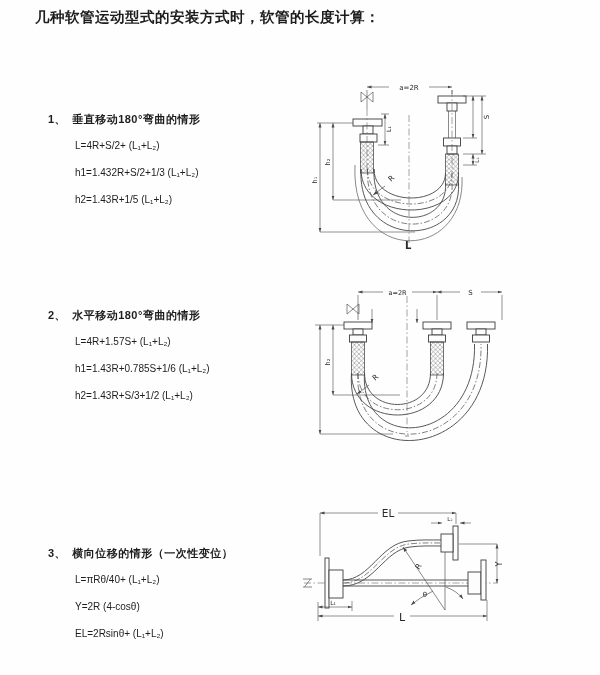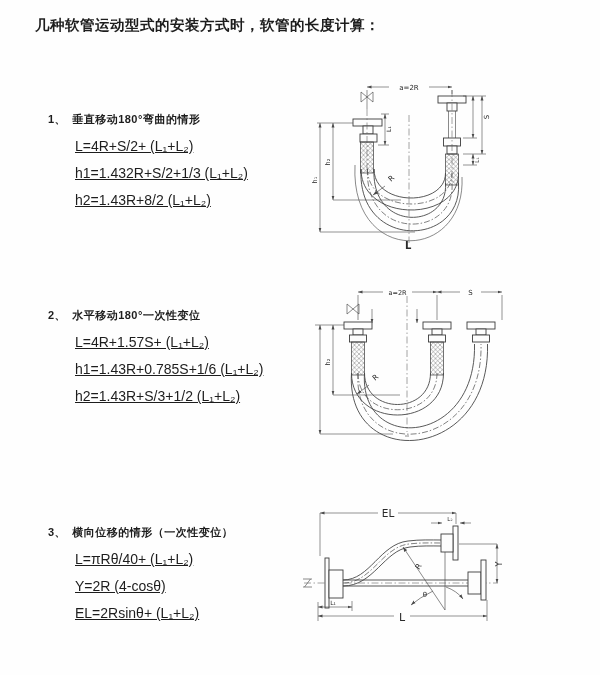--- a/index.html
+++ b/index.html
@@ -1,25 +1,25 @@
 <!DOCTYPE html>
 <html><head>
 <meta charset="utf-8">
 <style>
   html,body{margin:0;padding:0;background:#ffffff;}
   .page{position:relative;width:600px;height:675px;background:#fefefe;overflow:hidden;
         font-family:"Liberation Sans","DejaVu Sans",sans-serif;color:#1d1d1d;}
-  .title{position:absolute;left:35px;top:16px;font-size:14.5px;font-weight:bold;
+  .title{position:absolute;left:35px;top:8px;font-size:14.5px;font-weight:bold;
          letter-spacing:0.5px;white-space:nowrap;}
   .sec{position:absolute;}
   .sec-head{font-size:11px;font-weight:bold;white-space:nowrap;letter-spacing:0.5px;}
   .sec-num{margin-right:6px;}
   .formulas{margin:9px 0 0 27px;}
-  .formula{font-size:14px;height:27px;line-height:20px;white-space:nowrap;
-           font-family:"Liberation Sans","DejaVu Sans",sans-serif;text-decoration:underline;}
+  .formula{font-size:10px;height:27px;line-height:20px;white-space:nowrap;
+           font-family:"Liberation Sans","DejaVu Sans",sans-serif;}
   svg.diagram{position:absolute;overflow:visible;}
   svg text{font-family:"DejaVu Sans",sans-serif;fill:#2a2a2a;}
   .ln  {stroke:#464646;stroke-width:0.9;fill:none;}
   .thin{stroke:#4a4a4a;stroke-width:0.65;fill:none;}
   .dim {stroke:#4a4a4a;stroke-width:0.6;fill:none;}
   .cl  {stroke:#5a5a5a;stroke-width:0.55;fill:none;stroke-dasharray:7 2.5 1.5 2.5;}
   .hdash{stroke:#4a4a4a;stroke-width:0.7;fill:none;stroke-dasharray:6 2 1.5 2;}
   .fit {fill:#fdfdfd;stroke:#3c3c3c;stroke-width:0.9;}
 </style>
 </head>
@@ -29,21 +29,21 @@
 
   <div class="title">几种软管运动型式的安装方式时，软管的长度计算：</div>
 
   <div class="sec" style="left:48px;top:112px;">
     <div class="sec-head">
       <span class="sec-num">1、</span><span>垂直移动180°弯曲的情形</span>
     </div>
     <div class="formulas">
       <div class="formula">L=4R+S/2+ (L₁+L₂)</div>
       <div class="formula">h1=1.432R+S/2+1/3 (L₁+L₂)</div>
-      <div class="formula">h2=1.43R+8/2 (L₁+L₂)</div>
+      <div class="formula">h2=1.43R+1/5 (L₁+L₂)</div>
     </div>
   </div>
 
   <svg class="diagram" style="left:305px;top:65px;" width="290" height="195" viewBox="0 0 290 195">
     <defs>
       <marker id="m1" markerWidth="8" markerHeight="7" refX="7.5" refY="3.5" orient="auto-start-reverse">
         <path d="M0,1 L7.5,3.5 L0,6 Z" fill="#4a4a4a"></path>
       </marker>
       <pattern id="p1" width="4.5" height="4.5" patternUnits="userSpaceOnUse">
         <path d="M0,4.5 L4.5,0 M0,0 L4.5,4.5" stroke="#6a6a6a" stroke-width="0.45"></path>
@@ -125,21 +125,21 @@
     </g>
 
     <g>
       <path class="cl" d="M104,50 V178"></path>
       <text x="100" y="184" font-size="10" font-weight="bold">L</text>
     </g>
   </svg>
 
   <div class="sec" style="left:48px;top:308px;">
     <div class="sec-head">
-      <span class="sec-num">2、</span><span>水平移动180°一次性变位</span>
+      <span class="sec-num">2、</span><span>水平移动180°弯曲的情形</span>
     </div>
     <div class="formulas">
       <div class="formula">L=4R+1.57S+ (L₁+L₂)</div>
       <div class="formula">h1=1.43R+0.785S+1/6 (L₁+L₂)</div>
       <div class="formula">h2=1.43R+S/3+1/2 (L₁+L₂)</div>
     </div>
   </div>
 
   <svg class="diagram" style="left:305px;top:282px;" width="290" height="175" viewBox="0 0 290 175">
     <defs>
@@ -211,21 +211,21 @@
       <path class="hdash" d="M53,91 C47,181 179,172 176,62"></path>
       <path class="thin" d="M100,154 H104"></path>
     </g>
 
     <g>
       <path class="thin" d="M64,103 L52,112" marker-end="url(#m2)"></path>
       <text font-size="7.5" transform="rotate(-40 70 99)" x="70" y="99">R</text>
     </g>
   </svg>
 
-  <div class="sec" style="left:48px;top:525px;">
+  <div class="sec" style="left:48px;top:546px;">
     <div class="sec-head">
       <span class="sec-num">3、</span><span>横向位移的情形（一次性变位）</span>
     </div>
     <div class="formulas">
       <div class="formula">L=πRθ/40+ (L₁+L₂)</div>
       <div class="formula">Y=2R (4-cosθ)</div>
       <div class="formula">EL=2Rsinθ+ (L₁+L₂)</div>
     </div>
   </div>
 

